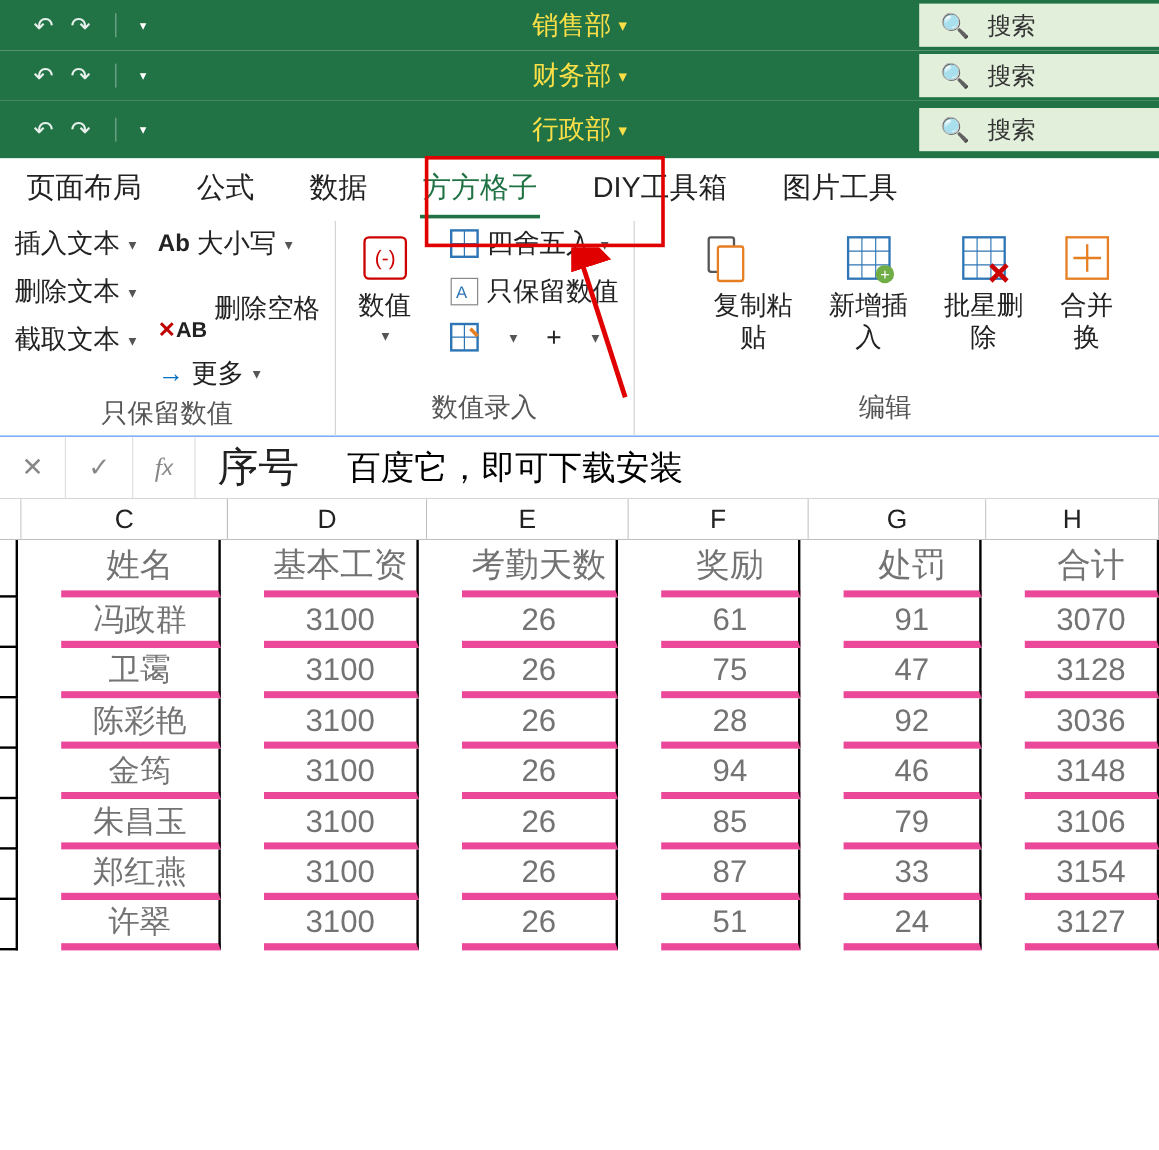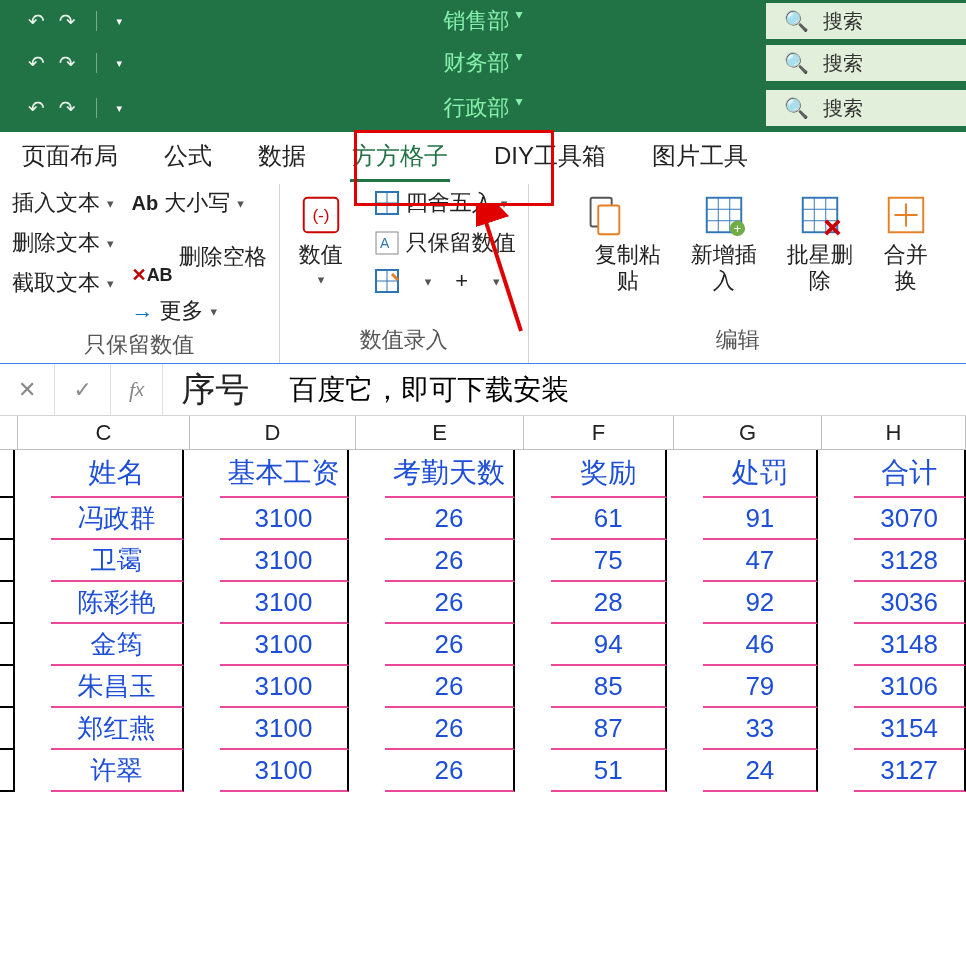--- a/index.html
+++ b/index.html
@@ -43,23 +43,24 @@
       margin: 0 6px;
     }
     .qat-dropdown {
       color: #ffffff;
       font-size: 11px;
     }
     .window-title {
       position: absolute;
       left: 50%;
       transform: translateX(-50%);
-      color: #86efac;
+      color: #fde047;
       font-size: 22px;
       display: flex;
+      align-items: center;
       gap: 6px;
     }
     .title-dropdown {
       font-size: 14px;
     }
     .search-box {
       position: absolute;
       right: 0;
       display: flex;
       align-items: center;
@@ -252,26 +253,26 @@
       font-size: 22px;
       color: #222;
       background: #ffffff;
     }
     .data-row {
       display: flex;
       height: 42px;
     }
     .data-cell {
       border-right: 2px solid #000;
-      border-bottom: 2px solid #ec4899;
+      border-bottom: 6px solid #ec4899;
       display: flex;
       align-items: center;
       justify-content: center;
       font-size: 26px;
-      color: #1d4ed8;
+      color: #737373;
       background: #ffffff;
       overflow: hidden;
       margin-left: 36px;
     }
     .data-cell.header {
       font-size: 28px;
       font-weight: 500;
     }
     .row-stub {
       width: 18px;

